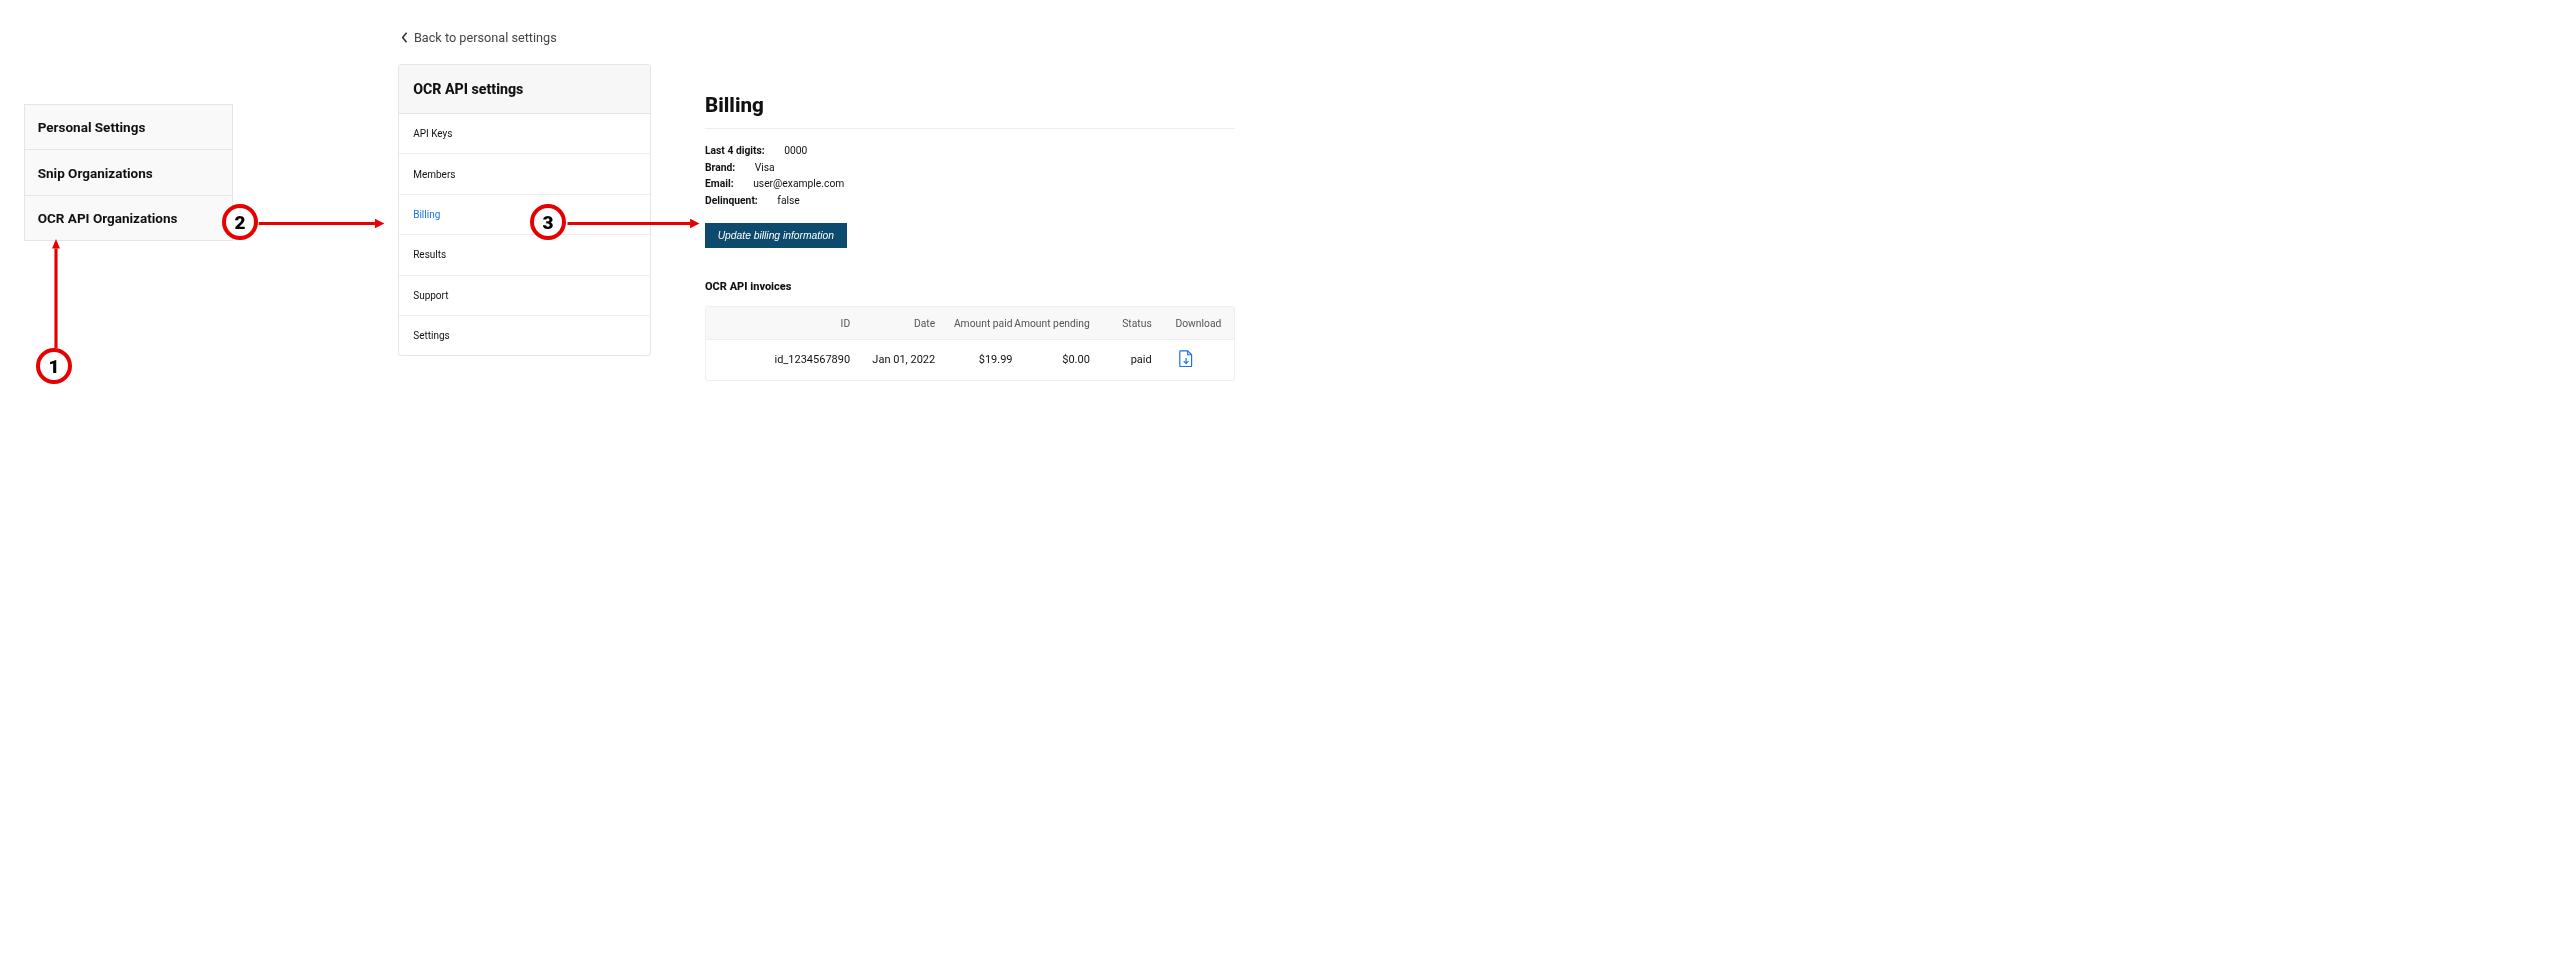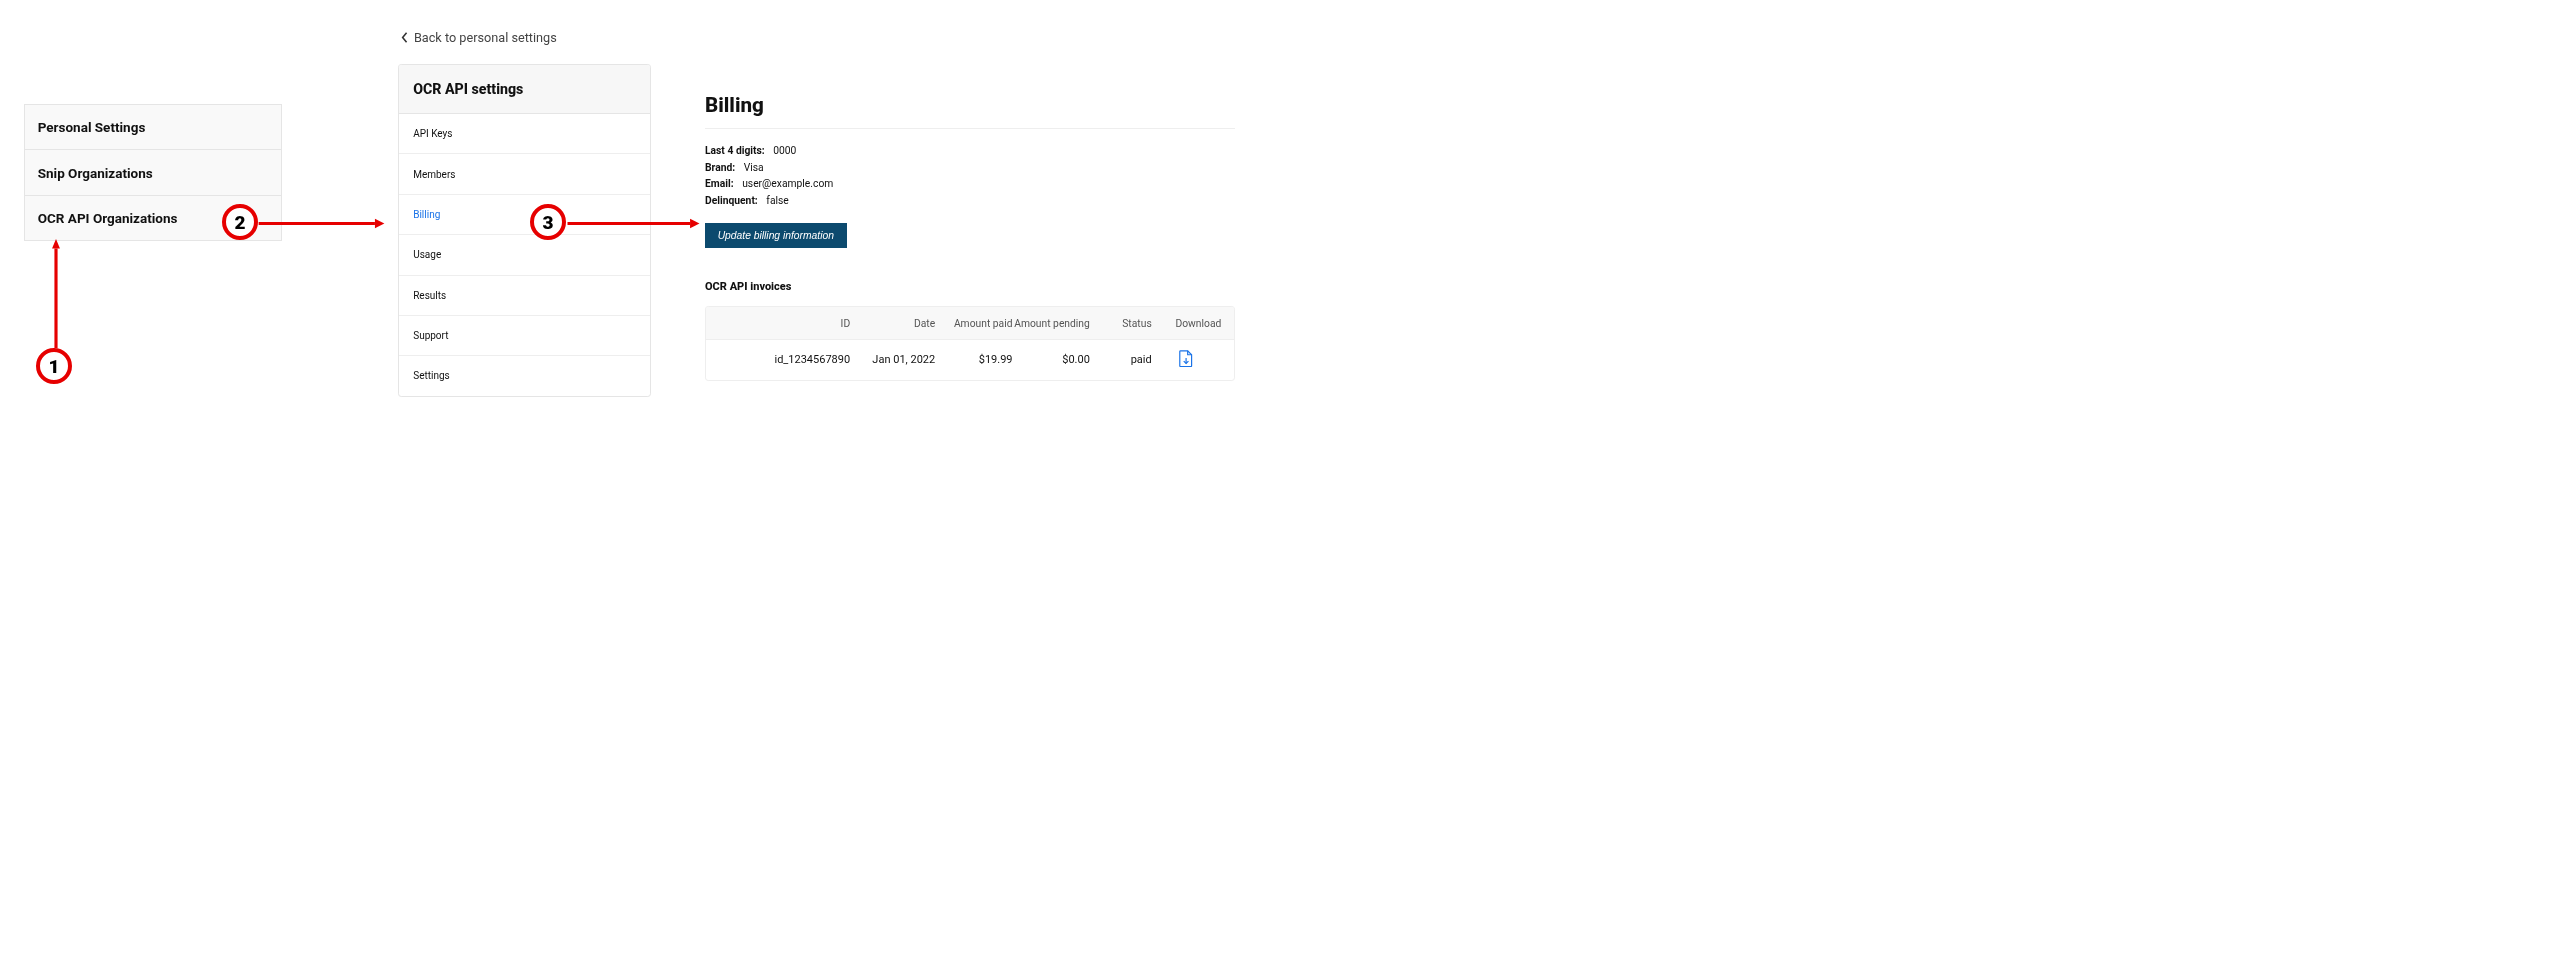--- a/index.html
+++ b/index.html
@@ -13,21 +13,21 @@
     position: relative;
     width: 1288px;
     height: 480px;
   }
 
   
   .panel1 {
     position: absolute;
     left: 24px;
     top: 104px;
-    width: 258px;
+    width: 209px;
     border: 0.8px solid #e5e5e5;
     background: #fff;
   }
   .panel1 .row {
     padding: 14.2px 12.7px;
     border-bottom: 0.8px solid #e5e5e5;
     font-weight: 700;
     font-size: 13.5px;
     background: #f9f9f9;
     cursor: pointer;
@@ -90,21 +90,21 @@
   .panel3 .divider {
     border: none;
     border-top: 0.8px solid #eee;
     margin-bottom: 14.2px;
   }
   .billing-info {
     font-size: 10.3px;
     line-height: 1.6;
     margin-bottom: 14.2px;
   }
-  .billing-info .label { font-weight: 700; display: inline-block; margin-right: 6px; }
+  .billing-info .label { font-weight: 700; display: inline-block; margin-right: 17px; }
   .btn-primary {
     display: inline-block;
     background: #0c4a6e;
     color: #fff;
     border: none;
     padding: 7.1px 12.7px;
     border-radius: 0;
     font-size: 10.3px;
     cursor: pointer;
     font-style: italic;
@@ -180,21 +180,20 @@
       <svg viewBox="0 0 10 14">
           <polyline points="7,1 2,7 7,13" fill="none" stroke-width="2"></polyline>
         </svg>
       <span>Back to personal settings</span>
     </div>
     <div class="panel2">
       <div class="header">OCR API settings</div>
       <div class="item">API Keys</div>
       <div class="item">Members</div>
       <div class="item active">Billing</div>
-      <div class="item">Usage</div>
       <div class="item">Results</div>
       <div class="item">Support</div>
       <div class="item">Settings</div>
     </div>
   </div>
 
   <div class="panel3">
     <h1>Billing</h1>
     <hr class="divider">
     <div class="billing-info">

